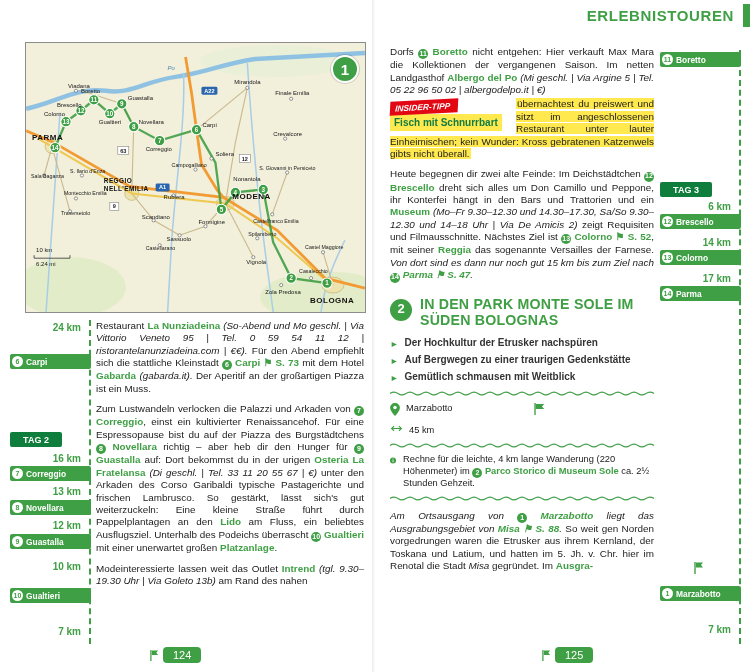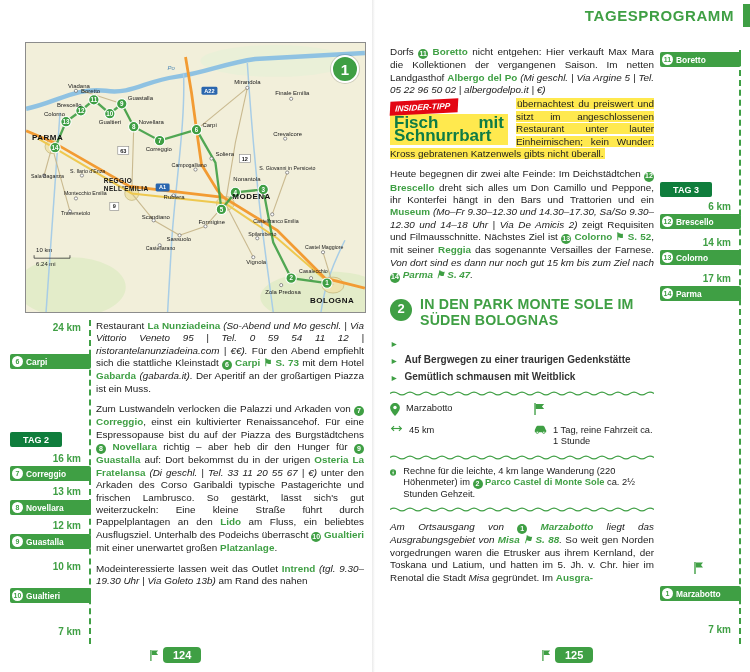--- a/index.html
+++ b/index.html
@@ -62,21 +62,21 @@
   .t-y{ background:var(--yellow); padding:0 1px; }
   .t-n{ display:inline-flex; width:10px; height:10px; border-radius:50%; background:var(--green);
     color:#fff; font-size:7px; font-weight:bold; align-items:center; justify-content:center;
     vertical-align:-1px; font-style:normal; }
   
   .insider{ float:left; width:118px; margin:2px 8px 2px 0; }
   .insider-badge{ display:inline-block; background:var(--red); color:#fff; font-style:italic;
     font-weight:bold; font-size:8.4px; padding:1px 8px 1px 5px;
     transform:rotate(-3deg) skewX(-6deg); position:relative; z-index:1; }
   .insider-text{ display:inline-block; background:var(--yellow); color:#0f7c45; font-weight:bold;
-    font-size:17px; line-height:13.5px; padding:2px 4px; margin-top:-1px; }
+    font-size:10px; line-height:13.5px; padding:2px 4px; margin-top:-1px; }
   
   .tour-head{ display:flex; gap:8px; align-items:flex-start; margin:13px 0 8px; text-align:left; }
   .tour-num{ flex:none; width:22px; height:22px; border-radius:50%; background:var(--green);
     color:#fff; font-weight:bold; font-size:13px; display:flex; align-items:center;
     justify-content:center; margin-top:3px; }
   .tour-title{ color:var(--green); font-weight:bold; font-size:14.2px; line-height:16.5px;
     letter-spacing:.2px; max-width:225px; }
   .bullet{ display:flex; gap:6px; font-weight:bold; color:#333; font-size:10px;
     line-height:12px; margin:4px 0; text-align:left; }
   .bullet-arrow{ color:var(--green); font-size:8.5px; flex:none; margin-top:1px; }
@@ -85,29 +85,29 @@
   .wavy{ display:block; width:264px; height:7px; margin:3px 0; }
   .panel-grid{ display:grid; grid-template-columns:140px 1fr; row-gap:9px; column-gap:4px;
     margin:6px 0; }
   .cell{ display:flex; gap:6px; align-items:flex-start; font-size:9.3px; line-height:11.6px;
     text-align:left; }
   .cell .icn{ flex:none; margin-top:0; }
   .cell-info{ display:flex; gap:7px; font-size:9.3px; line-height:11.8px; text-align:left; margin:5px 0; }
   
   .pagenum{ position:absolute; bottom:9px; display:flex; align-items:center; gap:4px; }
   .pn-left{ left:150px; } .pn-right{ left:542px; }
-  .pn-box{ background:var(--green); color:#fff; font-weight:bold; font-size:11px;
+  .pn-box{ background:var(--green); color:#fff; font-weight:normal; font-size:11px;
     padding:2px 10px; border-radius:4px;text-align:center; }
 </style>
 </head>
 <body>
 
 <div class="gutter"></div>
 
-<div class="header-title">TAGESPROGRAMM</div>
+<div class="header-title">ERLEBNISTOUREN</div>
 <div class="header-tab"></div>
 
 <div class="map-wrap">
   <div class="tour-badge">1</div>
   <svg class="map-svg" viewBox="0 0 340 270" width="339" height="269">
     <rect width="340" height="270" fill="#f2efda"></rect>
     <g>
       <ellipse cx="300" cy="255" rx="65" ry="26" fill="#e3ecc9"></ellipse>
       <ellipse cx="45" cy="245" rx="55" ry="30" fill="#e3ecc9"></ellipse>
       <ellipse cx="250" cy="18" rx="75" ry="16" fill="#eaf0d8"></ellipse>
@@ -341,20 +341,21 @@
   <span class="t-y">übernachtest du preiswert und sitzt im angeschlossenen Restaurant unter lauter Einheimischen; kein Wunder: Kross gebratenen Katzenwels gibts nicht überall.</span></p>
   <p class="para"><span>Heute begegnen dir zwei alte Feinde: Im Deichstädtchen </span><span class="t-n">12</span><span class="t-g"> Brescello</span><span> dreht sich alles um Don Camillo und Peppone, ihr Konterfei hängt in den Bars und Trattorien und ein </span><span class="t-g">Museum</span><span class="t-i"> (Mo–Fr 9.30–12.30 und 14.30–17.30, Sa/So 9.30–12.30 und 14–18 Uhr | Via De Amicis 2)</span><span> zeigt Requisiten und Filmausschnitte. Nächstes Ziel ist </span><span class="t-n">13</span><span class="t-g"> Colorno</span><span class="t-g"> ⚑ S. 52</span><span>, mit seiner </span><span class="t-g">Reggia</span><span> das sogenannte Versailles der Farnese. </span><span class="t-i">Von dort sind es dann nur noch gut 15 km bis zum Ziel nach </span><span class="t-n">14</span><span class="t-gi"> Parma</span><span class="t-gi"> ⚑ S. 47</span><span class="t-i">.</span></p>
 
   <div class="tour-head">
     <span class="tour-num">2</span>
     <span class="tour-title">IN DEN PARK MONTE SOLE IM SÜDEN BOLOGNAS</span>
   </div>
 
   <div class="bullet">
     <span class="bullet-arrow">►</span>
+    <span>Der Hochkultur der Etrusker nachspüren</span>
   </div>
   <div class="bullet">
     <span class="bullet-arrow">►</span>
     <span>Auf Bergwegen zu einer traurigen Gedenkstätte</span>
   </div>
   <div class="bullet">
     <span class="bullet-arrow">►</span>
     <span>Gemütlich schmausen mit Weitblick</span>
   </div>
 
@@ -377,39 +378,31 @@
           </svg>
       </div>
       <div class="cell">
         <svg class="icn" viewBox="0 0 16 8" width="13" height="7">
             <path d="M2 4h12" stroke="#3f9f44" stroke-width="1.4"></path>
             <path d="M5 1 2 4l3 3" fill="none" stroke="#3f9f44" stroke-width="1.4"></path>
             <path d="M11 1l3 3-3 3" fill="none" stroke="#3f9f44" stroke-width="1.4"></path>
           </svg>
         <span>45 km</span>
       </div>
-      <div class="cell">
-        <svg class="icn" viewBox="0 0 16 11" width="13" height="9">
-            <path d="M1 6l1.6-3.6C3 1.5 3.8.8 5 .8h5.6c1.2 0 2 .7 2.4 1.6L14.6 6H15v3h-1.2a1.9 1.9 0 01-3.7 0H5.9a1.9 1.9 0 01-3.7 0H1z" fill="#3f9f44"></path>
-            <circle cx="4.1" cy="9" r="1.3" fill="#fff" stroke="#3f9f44" stroke-width="0.8"></circle>
-            <circle cx="12.1" cy="9" r="1.3" fill="#fff" stroke="#3f9f44" stroke-width="0.8"></circle>
-          </svg>
-        <span>1 Tag, reine Fahrzeit ca. 1 Stunde</span>
-      </div>
     </div>
     <svg class="wavy" viewBox="0 0 264 6" preserveAspectRatio="none">
         <path d="M0 3 Q4 0.5 8 3 T16 3 T24 3 T32 3 T40 3 T48 3 T56 3 T64 3 T72 3 T80 3 T88 3 T96 3 T104 3 T112 3 T120 3 T128 3 T136 3 T144 3 T152 3 T160 3 T168 3 T176 3 T184 3 T192 3 T200 3 T208 3 T216 3 T224 3 T232 3 T240 3 T248 3 T256 3 T264 3" fill="none" stroke="#3f9f44" stroke-width="1"></path>
       </svg>
     <div class="cell-info">
       <svg class="icn" viewBox="0 0 14 14" width="13" height="13">
           <circle cx="7" cy="7" r="7" fill="#3f9f44"></circle>
           <circle cx="7" cy="3.6" r="1.2" fill="#fff"></circle>
           <rect x="6" y="5.6" width="2" height="5.6" rx="1" fill="#fff"></rect>
         </svg>
-      <span><span>Rechne für die leichte, 4 km lange Wanderung (220 Höhenmeter) im </span><span class="t-n">2</span><span class="t-g"> Parco Castel di Monte Sole</span><span> ca. 2½ Stunden Gehzeit.</span></span>
+      <span><span>Rechne für die leichte, 4 km lange Wanderung (220 Höhenmeter) im </span><span class="t-n">2</span><span class="t-g"> Parco Storico di Museum Sole</span><span> ca. 2½ Stunden Gehzeit.</span></span>
     </div>
     <svg class="wavy" viewBox="0 0 264 6" preserveAspectRatio="none">
         <path d="M0 3 Q4 0.5 8 3 T16 3 T24 3 T32 3 T40 3 T48 3 T56 3 T64 3 T72 3 T80 3 T88 3 T96 3 T104 3 T112 3 T120 3 T128 3 T136 3 T144 3 T152 3 T160 3 T168 3 T176 3 T184 3 T192 3 T200 3 T208 3 T216 3 T224 3 T232 3 T240 3 T248 3 T256 3 T264 3" fill="none" stroke="#3f9f44" stroke-width="1"></path>
       </svg>
   </div>
 
   <p class="para"><span class="t-i">Am Ortsausgang von </span><span class="t-n">1</span><span class="t-gi"> Marzabotto</span><span class="t-i"> liegt das Ausgrabungsgebiet von </span><span class="t-gi">Misa</span><span class="t-gi"> ⚑ S. 88</span><span class="t-i">. </span><span>So weit gen Norden vorgedrungen waren die Etrusker aus ihrem Kernland, der Toskana und Latium, und hatten im 5. Jh. v. Chr. hier im Renotal die Stadt </span><span class="t-i">Misa</span><span> gegründet. Im </span><span class="t-g">Ausgra-</span></p>
 </div>
 
 <aside class="sidebar sb-right">

